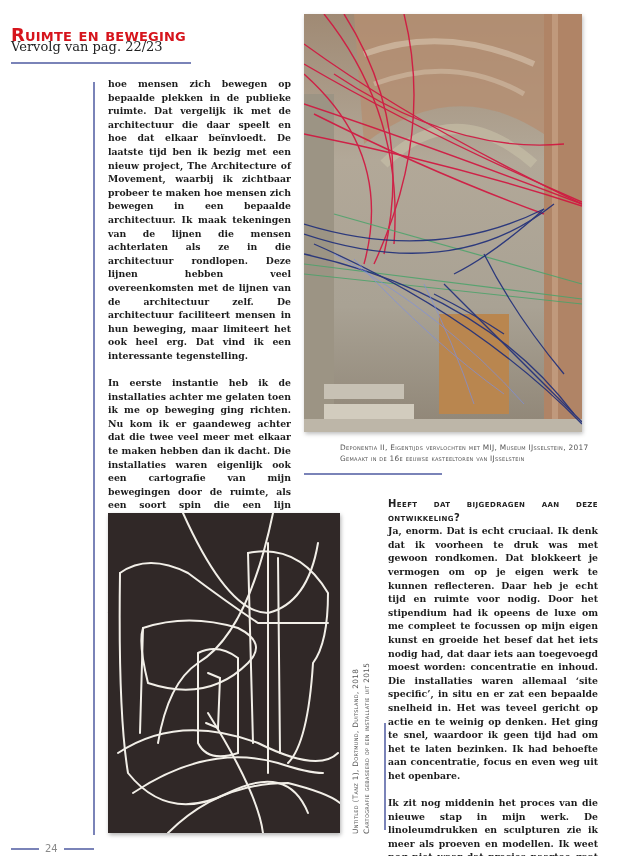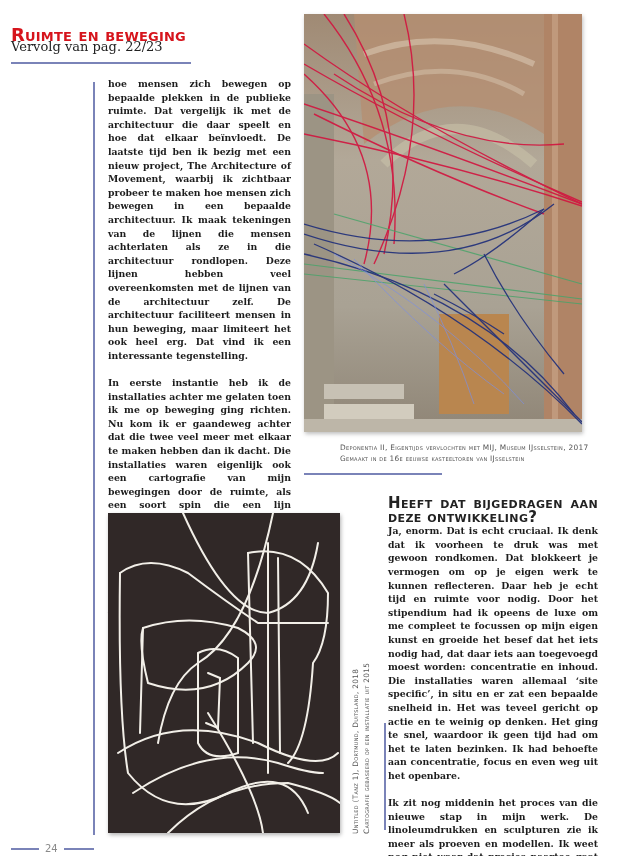--- a/index.html
+++ b/index.html
@@ -9,21 +9,21 @@
   .section-title { left:11px; top:24px; font-family:"DejaVu Sans", sans-serif;
     font-weight:bold; color:#d6141c; font-size:18px; font-variant:small-caps; letter-spacing:0.2px; }
   .section-sub { left:11px; top:39px; font-size:13px; color:#222; }
   .hrule { background:#7a83b8; height:2px; }
   .vrule { background:#7a83b8; width:2px; }
   .body-text { font-size:9.3px; line-height:13.6px; text-align:justify; color:#1d1d1d; }
   .body-text p { margin:0 0 13.6px 0;font-weight:bold; }
   .col-left { left:108px; top:77px; width:183px; }
   .col-right { left:388px; top:497px; width:210px; }
   .heading { font-family:"DejaVu Sans", sans-serif; font-weight:bold; font-variant:small-caps;
-    font-size:15px; letter-spacing:0.4px; line-height:13.6px; color:#222; margin:0; }
+    font-size:10px; letter-spacing:0.4px; line-height:13.6px; color:#222; margin:0; }
   .caption { font-family:"DejaVu Sans", sans-serif; font-variant:small-caps; font-size:7.4px;
     color:#555; letter-spacing:0.3px; line-height:10.5px; }
   .photo { left:304px; top:14px; width:278px; height:418px; overflow:hidden;
     box-shadow:1px 2px 4px rgba(0,0,0,0.25); }
   .drawing { left:108px; top:513px; width:232px; height:320px; background:#302827;
     box-shadow:1px 2px 4px rgba(0,0,0,0.3); overflow:hidden; }
   .vcaption { left:351px; top:834px; transform:rotate(-90deg); transform-origin:0 0; white-space:nowrap; }
   .page-num { left:45px; top:843px; font-family:"DejaVu Sans", sans-serif; font-size:10px; color:#8a8a8a; }
 </style>
 </head>

